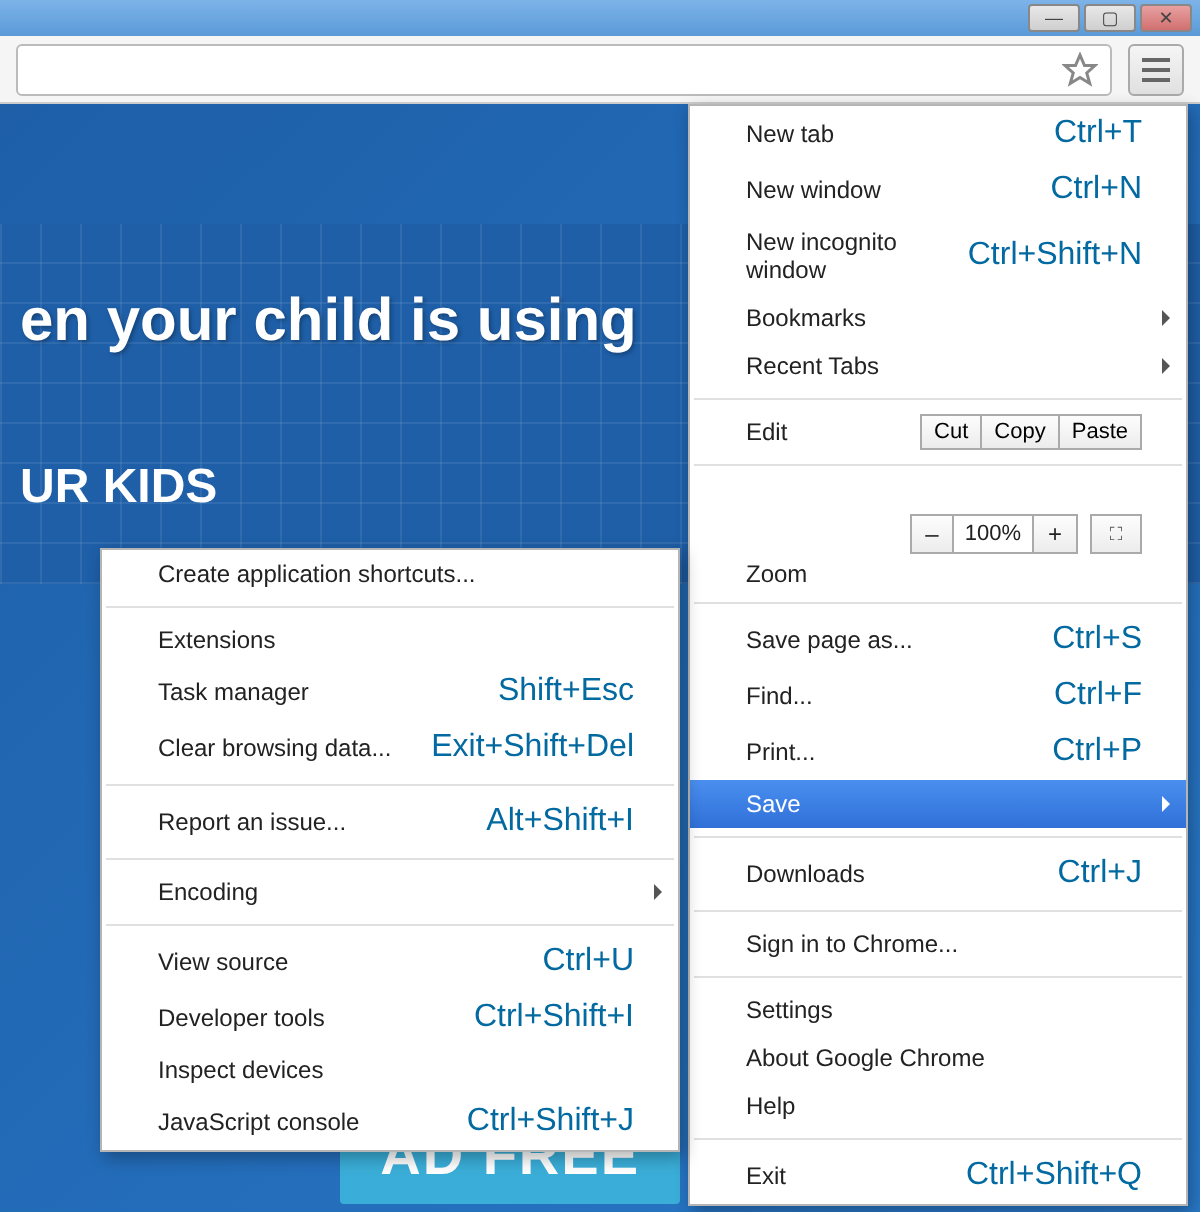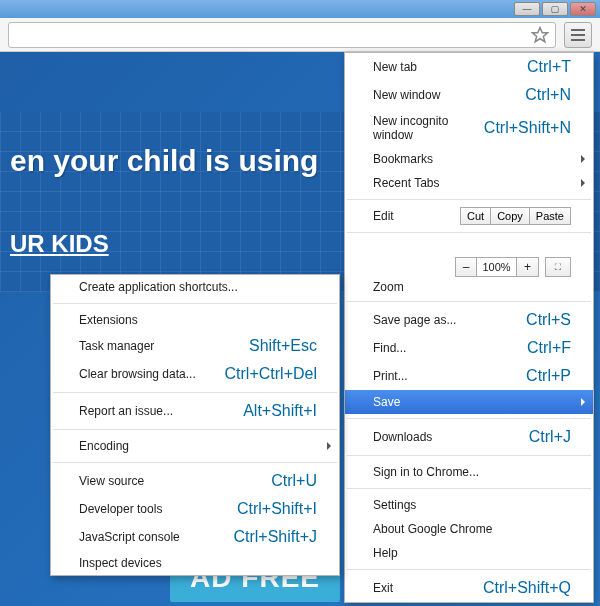--- a/index.html
+++ b/index.html
@@ -95,21 +95,20 @@
   font-weight: bold;
   color: #fff;
   text-shadow: 1px 1px 2px rgba(0,0,0,0.3);
 }
 .subheadline {
   position: absolute;
   top: 178px; left: 10px;
   font-size: 24px;
   font-weight: bold;
   color: #fff;
-  text-decoration: underline;
 }
 .dl-btn {
   position: absolute;
   bottom: 4px; right: 260px;
   background: #3aaed8;
   color: #fff;
   font-size: 28px;
   font-weight: bold;
   padding: 8px 20px;
   border-radius: 2px;
@@ -328,21 +327,21 @@
   <div class="menu-sep"></div>
   <div class="menu-item">
       <span>Extensions</span>
     </div>
   <div class="menu-item">
       <span>Task manager</span>
       <span class="shortcut">Shift+Esc</span>
     </div>
   <div class="menu-item">
       <span>Clear browsing data...</span>
-      <span class="shortcut">Ctrl+Ctrl+Del</span>
+      <span class="shortcut">Exit+Shift+Del</span>
     </div>
   <div class="menu-sep"></div>
   <div class="menu-item">
       <span>Report an issue...</span>
       <span class="shortcut">Alt+Shift+I</span>
     </div>
   <div class="menu-sep"></div>
   <div class="menu-item">
       <span>Encoding</span>
       <span class="submenu-arrow"></span>
@@ -350,19 +349,19 @@
   <div class="menu-sep"></div>
   <div class="menu-item">
       <span>View source</span>
       <span class="shortcut">Ctrl+U</span>
     </div>
   <div class="menu-item">
       <span>Developer tools</span>
       <span class="shortcut">Ctrl+Shift+I</span>
     </div>
   <div class="menu-item">
+      <span>Inspect devices</span>
+    </div>
+  <div class="menu-item">
       <span>JavaScript console</span>
       <span class="shortcut">Ctrl+Shift+J</span>
     </div>
-  <div class="menu-item">
-      <span>Inspect devices</span>
-    </div>
 </div>
 
 </body></html>

